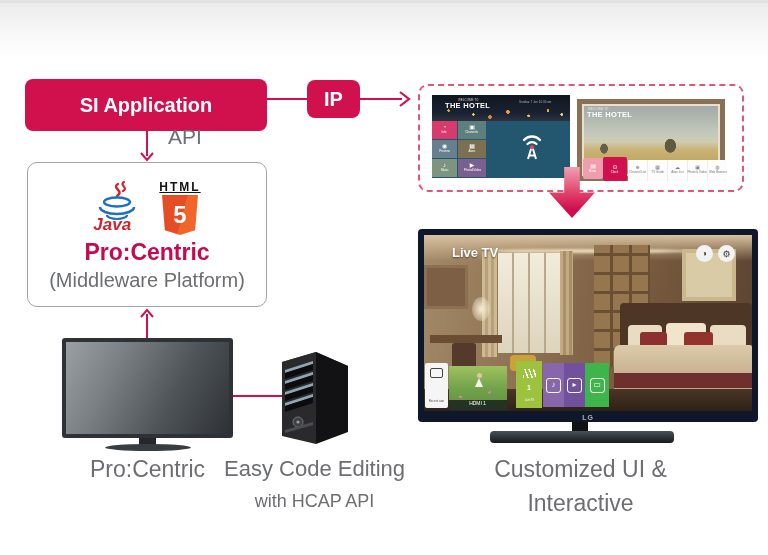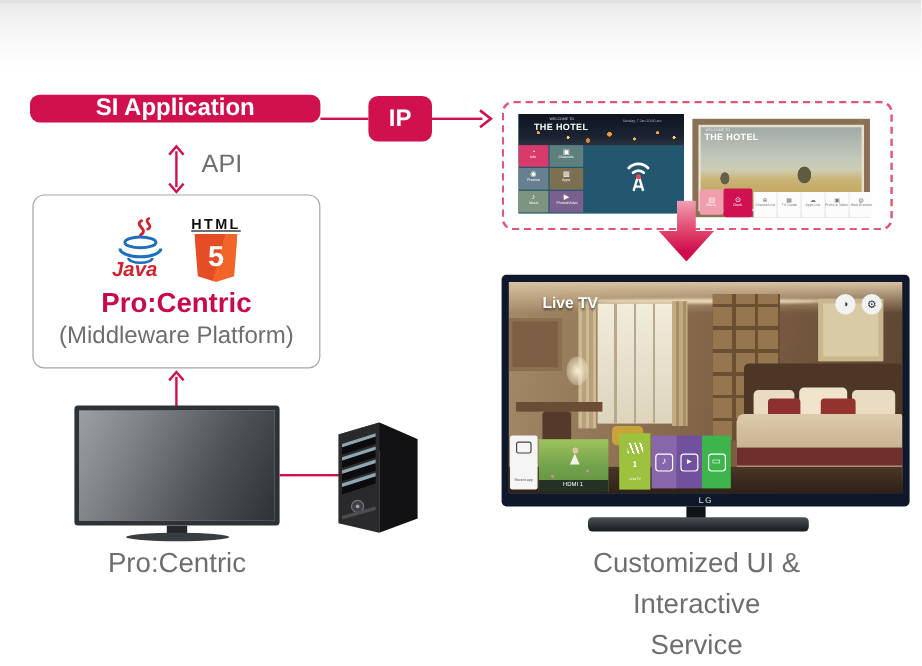--- a/index.html
+++ b/index.html
@@ -8,21 +8,21 @@
   .abs{position:absolute;}
 
   
   .topgrad{left:0;top:0;width:768px;height:54px;
            background:linear-gradient(180deg,#ebebeb 0%,#f6f6f6 45%,#ffffff 100%);
            border-top:3px solid #e2e2e2;}
 
   
   .rnode{background:#d0114e;color:#fff;font-weight:bold;border-radius:8px;
          display:flex;align-items:center;justify-content:center;font-size:20px;}
-  .si{left:25px;top:79px;width:242px;height:23px;}
+  .si{left:25px;top:79px;width:242px;height:52px;}
   .ipb{left:307px;top:80px;width:53px;height:38px;}
   .rline{background:#d0114e;height:2px;}
   .l-si-ip{left:267px;top:98px;width:40px;}
   .l-ip-box{left:360px;top:98px;width:42px;}
   .l-tv-srv{left:233px;top:395px;width:52px;}
   .apitext{left:168px;top:125px;font-size:21px;color:#6d6e71;}
 
   
   .mbox{left:27px;top:162px;width:240px;height:145px;background:#fff;
         border:1.5px solid #a5a5a5;border-radius:10px;
@@ -249,23 +249,26 @@
     <polygon points="9,57 37,48 37,51 9,60" fill="#8fa6b2"></polygon>
     <polygon points="9,60 37,51 37,57 9,66" fill="#0c0c0e"></polygon>
     <circle cx="22" cy="76" r="5" fill="#3c3f44" stroke="#72767c" stroke-width="1"></circle>
     <circle cx="22" cy="76" r="1.6" fill="#9aa0a6"></circle>
     <polygon points="9,84 37,76 37,79 9,87" fill="#4a4e53"></polygon>
   </svg>
 
   <div class="abs cap cap1 cap-tv">
     <div>Pro:Centric</div>
   </div>
+  <div class="abs cap cap-code">
+    <div class="cap1" style="font-size:22px;">Easy Code Editing</div>
+    <div class="cap2s">with HCAP API</div>
+  </div>
   <div class="abs cap cap1 cap-serv">
     <div>Customized UI &amp; Interactive</div>
-    <div>Service</div>
   </div>
 
   <div class="abs dashbox"></div>
 
   <div class="abs scrL">
     <div class="banner">
       <div class="micro wlc">WELCOME TO</div>
       <div class="htl">THE HOTEL</div>
       <div class="micro dt">Sunday, 7 Jan 10:30 am</div>
     </div>

